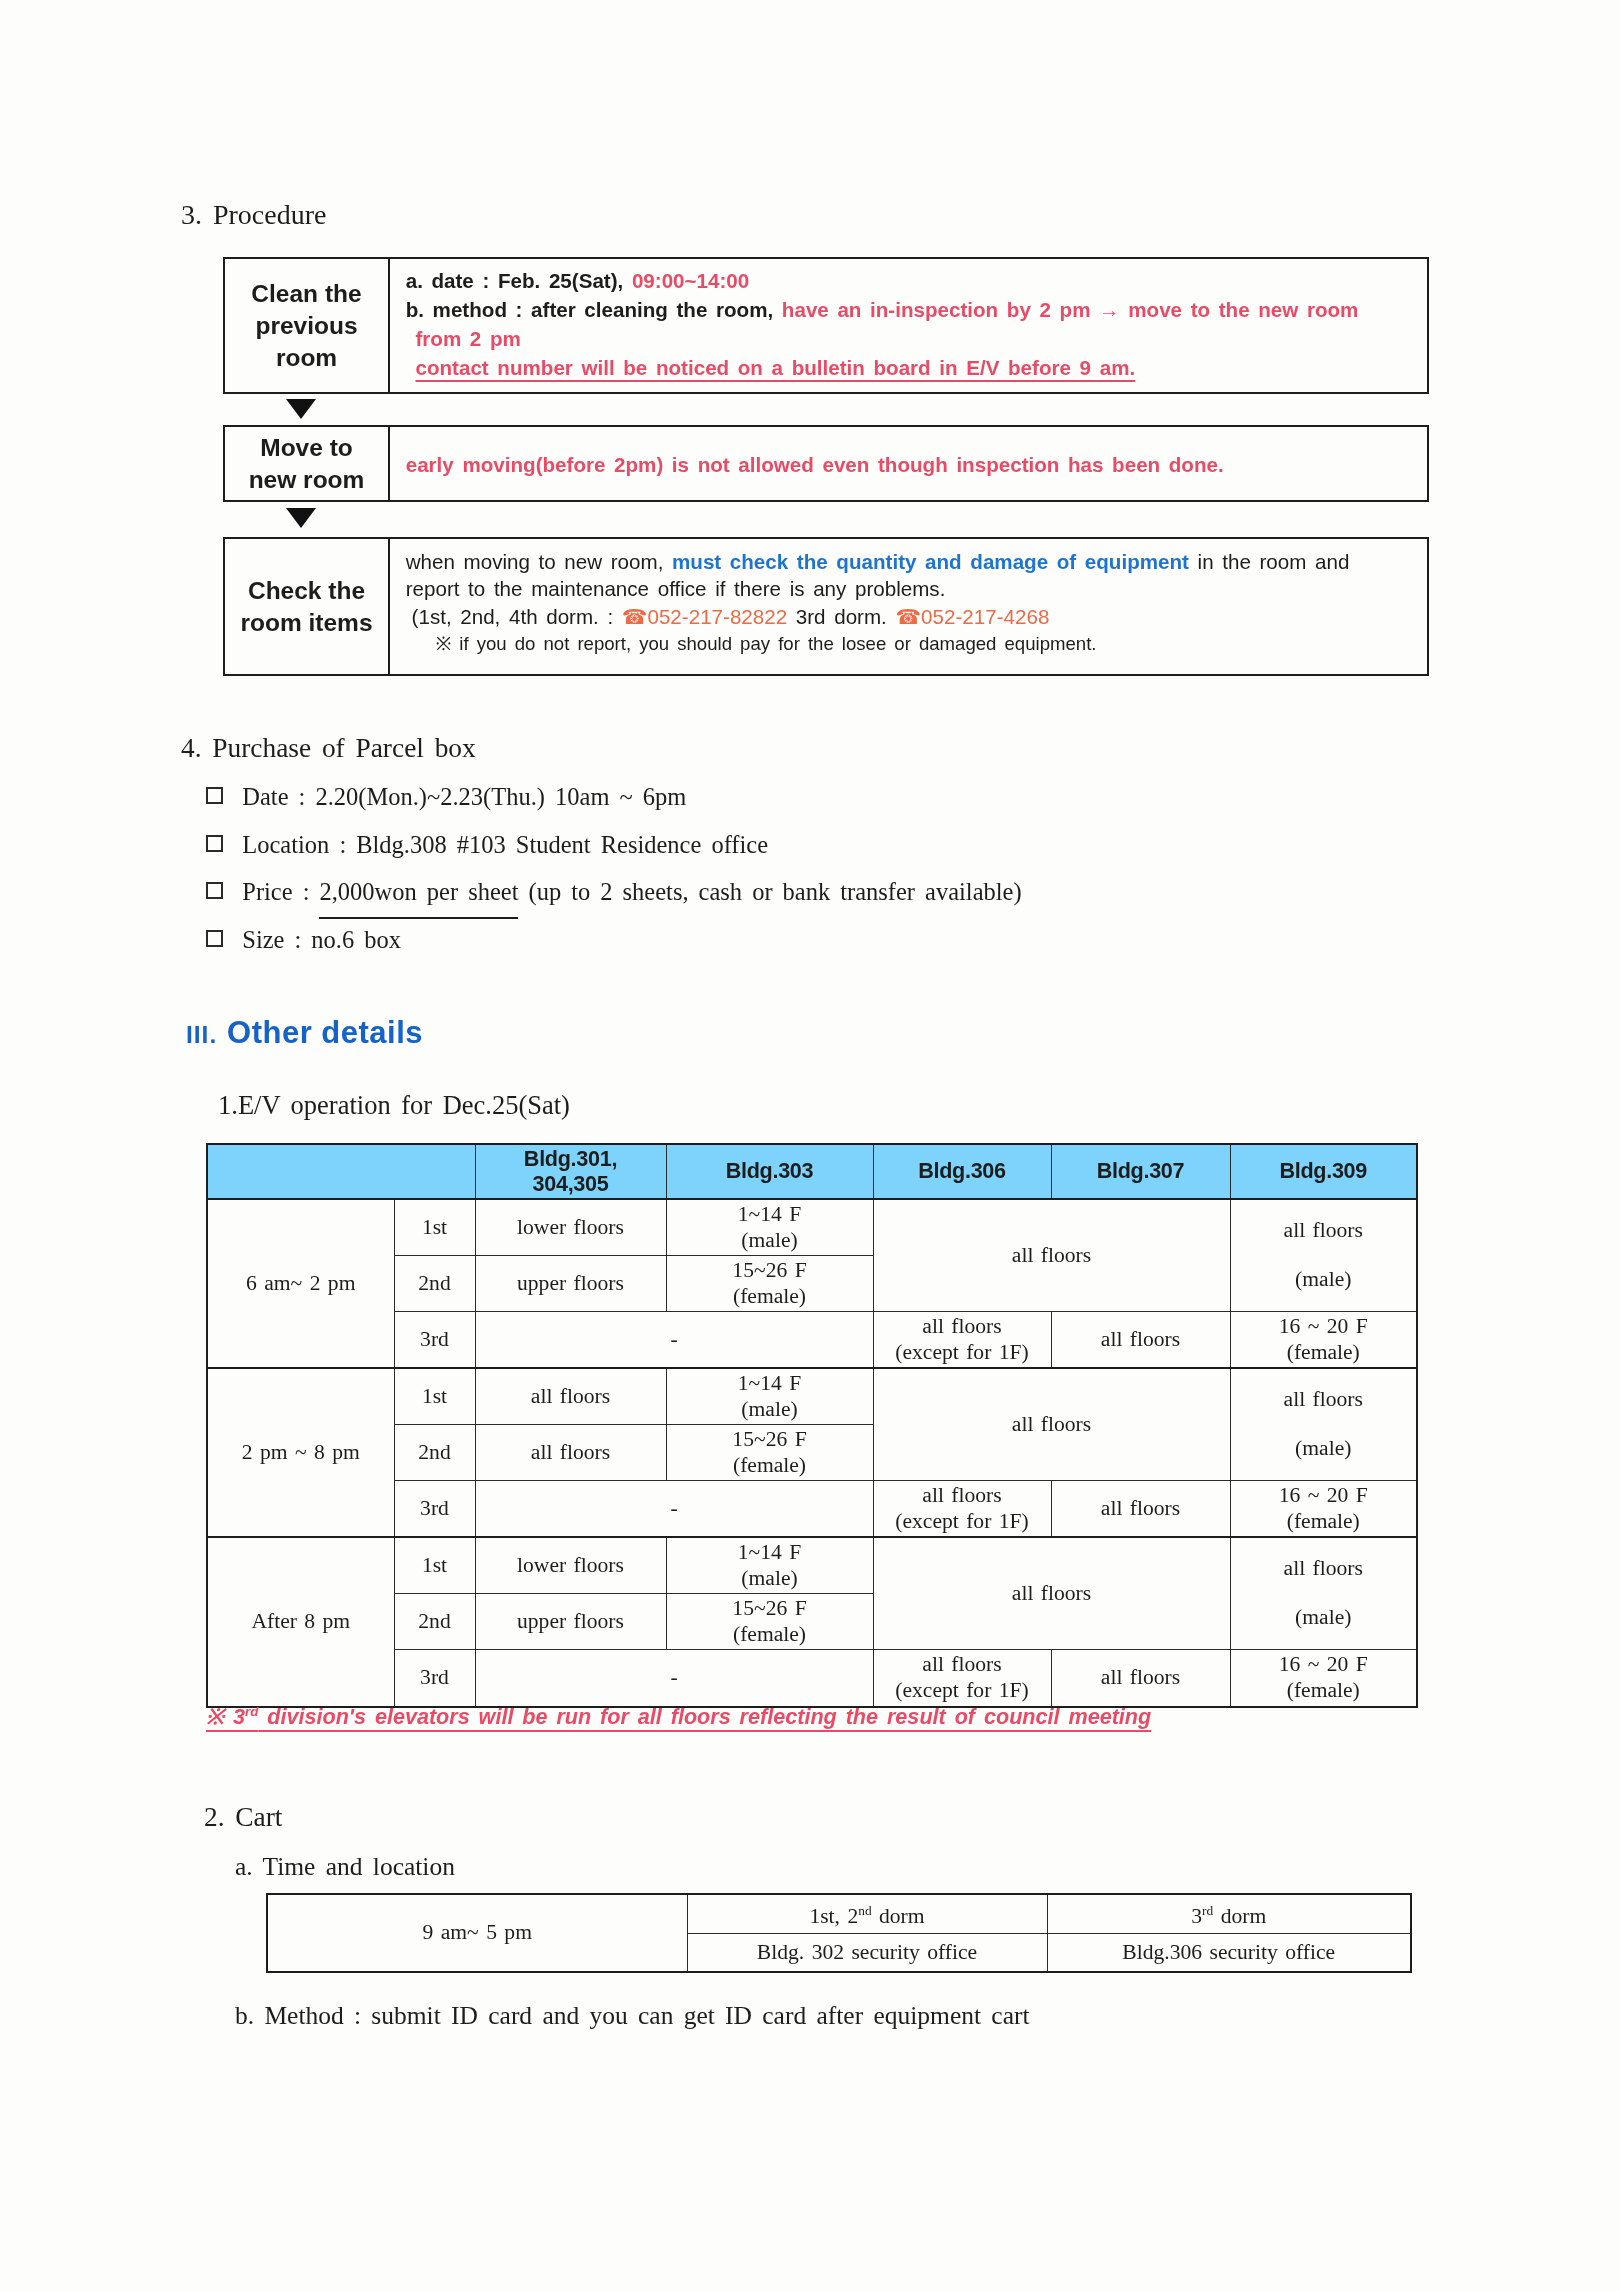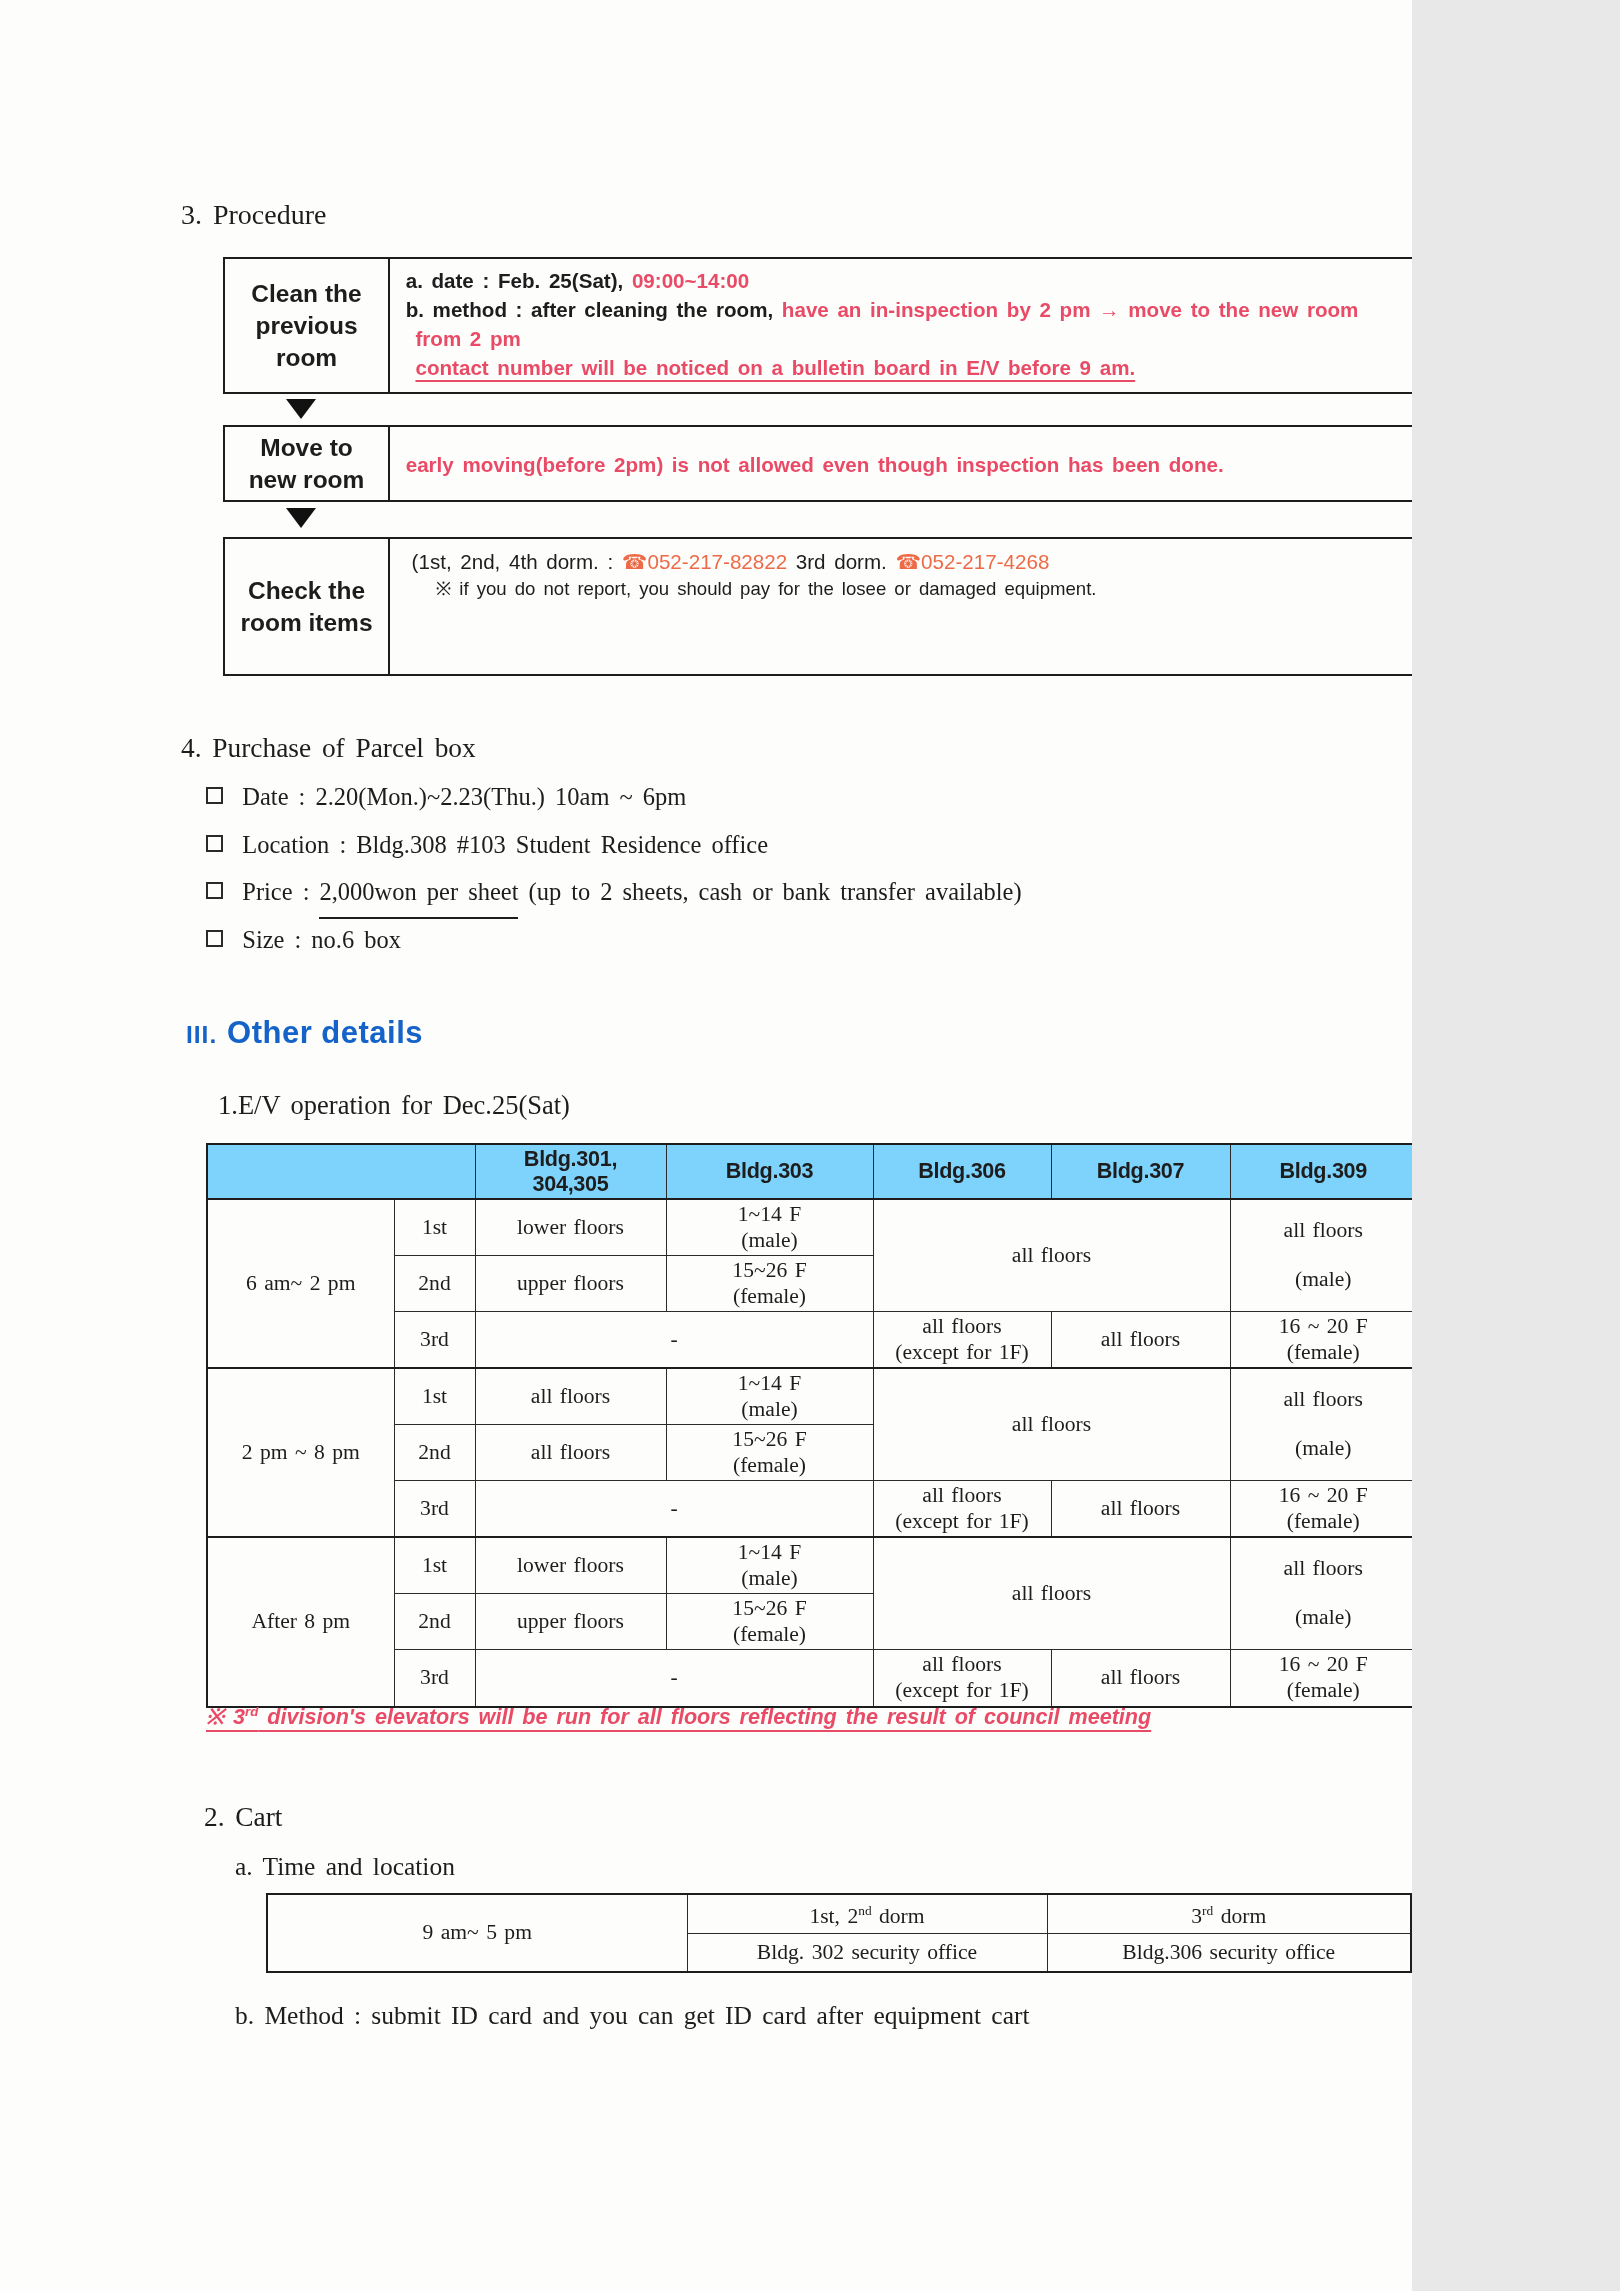--- a/index.html
+++ b/index.html
@@ -1,16 +1,16 @@
 <!DOCTYPE html>
 <html><head>
 <meta charset="utf-8">
 <style>
   html,body{margin:0;padding:0;background:#e8e8e8;}
-  .page{position:relative;width:1412px;height:2292px;background:#fdfdfc;overflow:hidden;
+  .page{position:relative;width:1620px;height:2292px;background:#fdfdfc;overflow:hidden;
         font-family:"Liberation Serif",serif;color:#1d1d1d;}
   .abs{position:absolute;}
 
   
   .h-serif{font-family:"Liberation Serif",serif;color:#1d1d1d;word-spacing:3.9px;}
   .red{color:#e94b66;}
   .orange{color:#ed6a47;}
   .blue{color:#1e74d4;font-weight:bold;}
   .u-red{text-decoration:underline;text-decoration-color:#e94b66;text-decoration-thickness:2px;text-underline-offset:4.9px;}
 
@@ -84,20 +84,21 @@
     <div class="step-body" style="display:flex;align-items:center;">
       <span class="red">early moving(before 2pm) is not allowed even though inspection has been done.</span>
     </div>
   </div>
 
   <div class="abs arrow-down" style="left:286px;top:508px;"></div>
 
   <div class="abs stepbox" style="left:223px;top:537px;width:1206px;height:139px;">
     <div class="step-label">Check the room items</div>
     <div class="step-body" style="font-weight:normal;line-height:27.4px;padding-top:8.8px;">
+      <div><span>when moving to new room, </span><span class="blue">must check the quantity and damage of equipment</span><span> in the room and report to the maintenance office if there is any problems.</span></div>
       <div style="margin-left:5.9px;"><span>(1st, 2nd, 4th dorm. : </span><span class="orange">☎052-217-82822</span><span>  3rd dorm. </span><span class="orange">☎052-217-4268</span></div>
       <div style="margin-left:30px;font-size:18.6px;">※ if you do not report, you should pay for the losee or damaged equipment.</div>
     </div>
   </div>
 
   <div class="abs h-serif" style="left:181px;top:733px;font-size:27.4px;">4. Purchase of Parcel box</div>
 
   <div class="abs bullet" style="left:206px;top:783px;">
     <span class="cb"></span><span>Date : 2.20(Mon.)~2.23(Thu.) 10am ~ 6pm</span>
   </div>

